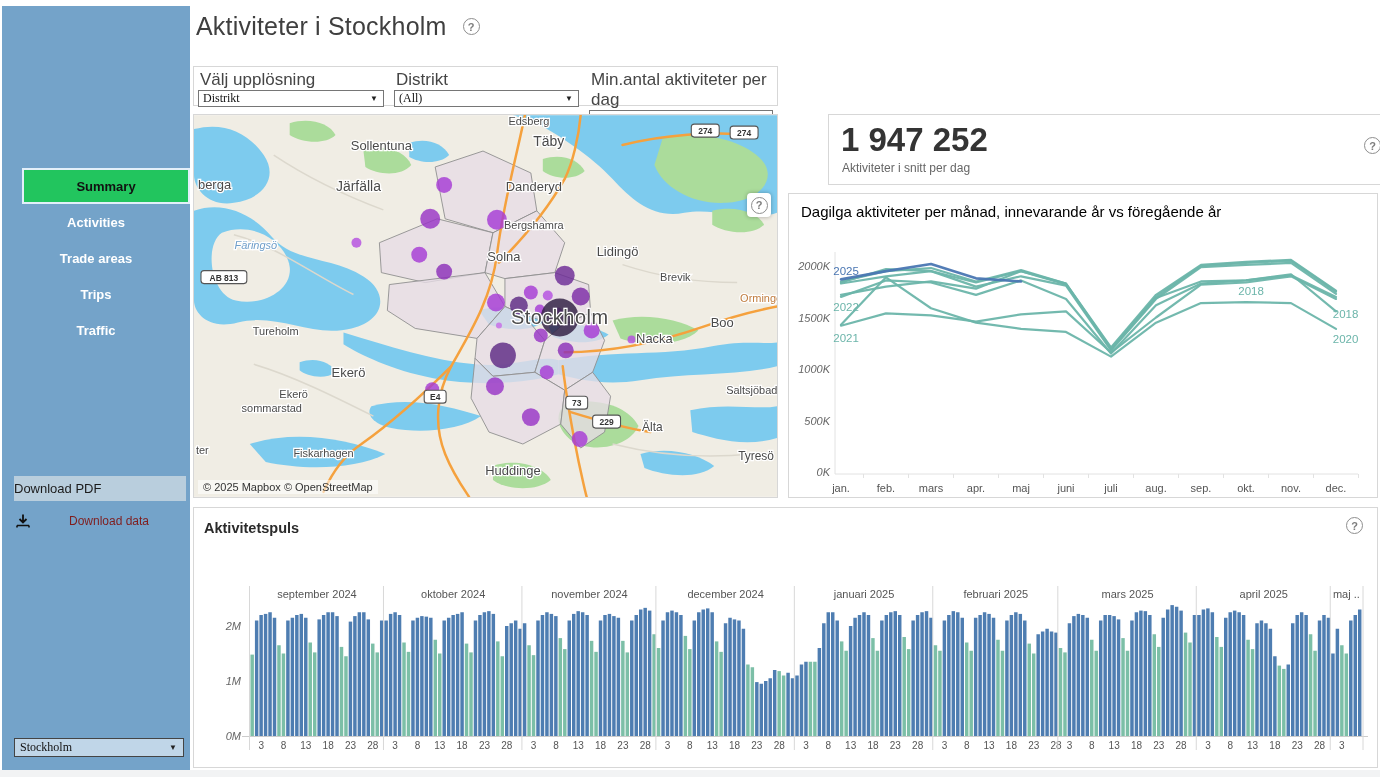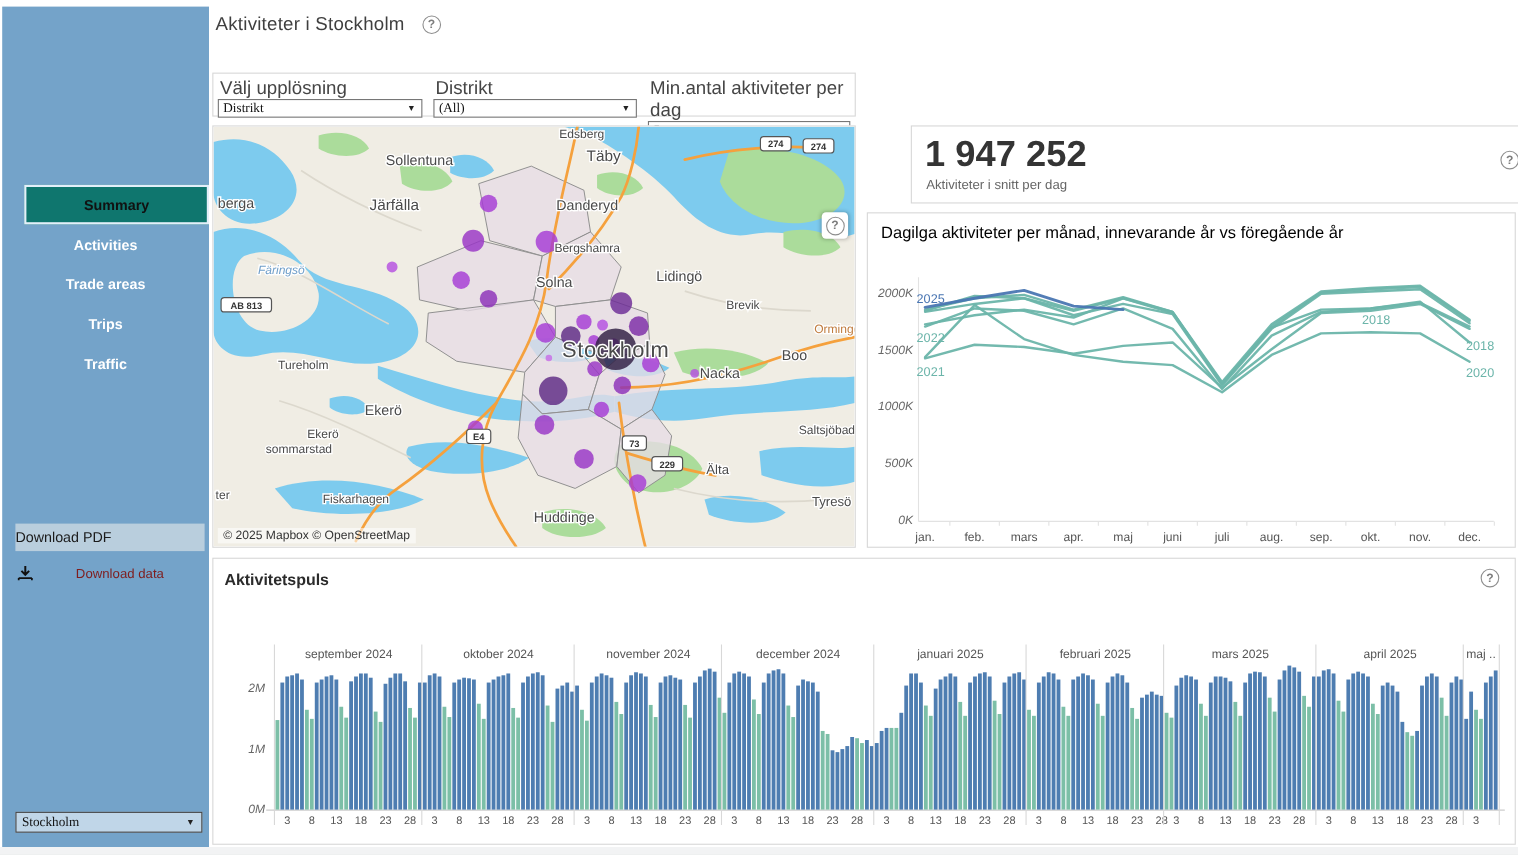--- a/index.html
+++ b/index.html
@@ -6,36 +6,36 @@
   html,body { background:#e9ebec; }
   body { font-family:"Liberation Sans", sans-serif; }
   .page { position:relative; width:1380px; height:777px; background:#f2f3f4; overflow:hidden; }
   .main-bg { position:absolute; left:0; top:0; width:1380px; height:770px; background:#ffffff; }
 
   
   .sidebar { position:absolute; left:2px; top:6px; width:188px; height:764px; }
   .nav { position:absolute; top:162px; left:0; width:100%; }
   .nav-item { height:36px; display:flex; align-items:center; justify-content:center;
               color:#ffffff; font-weight:bold; font-size:13px; cursor:pointer; }
-  .nav-item.active { background:#0f766e; color:#111111; border:2px solid #e3eff9;margin-left:20px; }
+  .nav-item.active { background:#22c55e; color:#111111; border:2px solid #e3eff9;margin-left:20px; }
   .dl-pdf { position:absolute; left:12px; right:4px; top:470px; height:25px;
             display:flex; align-items:center; justify-content:flex-start;
             font-size:13px; color:#1b1b1b; cursor:pointer; }
   .dl-data { position:absolute; left:12px; right:4px; top:503px; height:24px;
              display:flex; align-items:center; font-size:12px; color:#7f1d1d; cursor:pointer; }
   .dl-data .lbl { flex:1; text-align:center; }
   .city-select { position:absolute; left:12px; bottom:13px; right:6px; height:19px;
                  border:1px solid #444; display:flex; align-items:center;
                  font-family:"Liberation Serif", serif; font-size:12px; color:#111;
                  padding-left:5px; cursor:pointer; }
   .city-select .arrow { margin-left:auto; padding-right:6px; font-size:8px; color:#222; }
 
   
   .title-row { position:absolute; left:196px; top:12px; display:flex; align-items:center; gap:16px; }
-  .page-title { font-size:17px; color:#3f3f3f; letter-spacing:0.2px; }
+  .page-title { font-size:25px; color:#3f3f3f; letter-spacing:0.2px; }
   .help { width:17px; height:17px; border:1.5px solid #8e8e8e; border-radius:50%;
           color:#7d7d7d; font-size:11px; font-weight:bold; display:flex; align-items:center;
           justify-content:center; background:#fff; cursor:pointer; flex:0 0 auto; }
   .filters { position:absolute; left:193px; top:66px; width:585px; height:40px;
              border:1px solid #d7d7d7; background:#fff; display:flex; padding:3px 4px; gap:10px; }
   .fgroup { display:flex; flex-direction:column; justify-content:space-between; }
   .fgroup .flabel { font-size:17px; color:#454545; padding-left:2px; }
   .fcontrol { height:17px; border:1px solid #767676; display:flex; align-items:center;
               font-family:"Liberation Serif", serif; font-size:12px; color:#111;
               padding-left:4px; background:#fff; cursor:pointer; }

